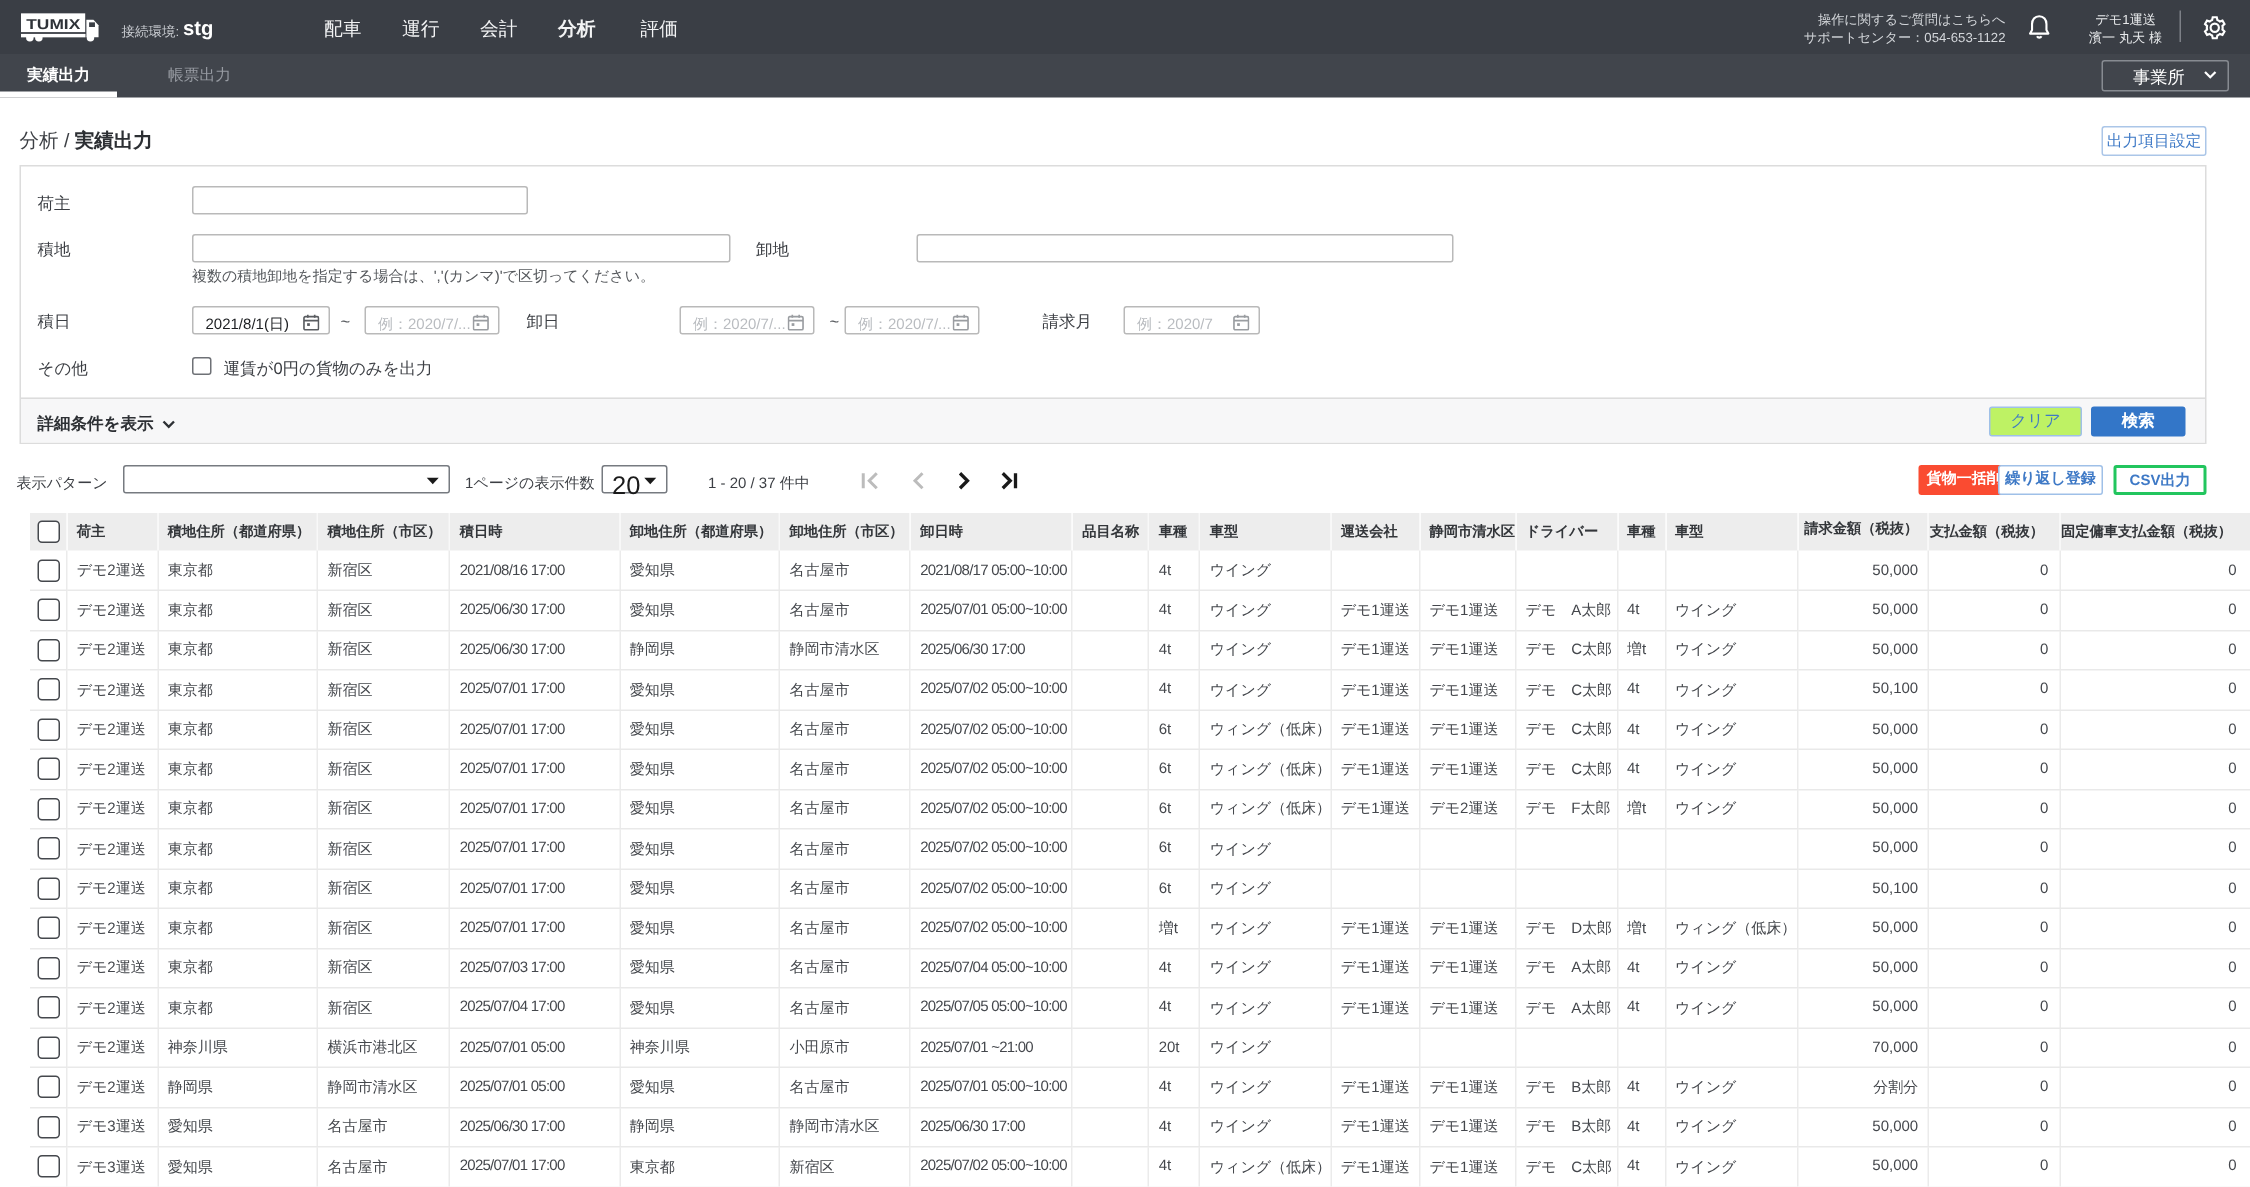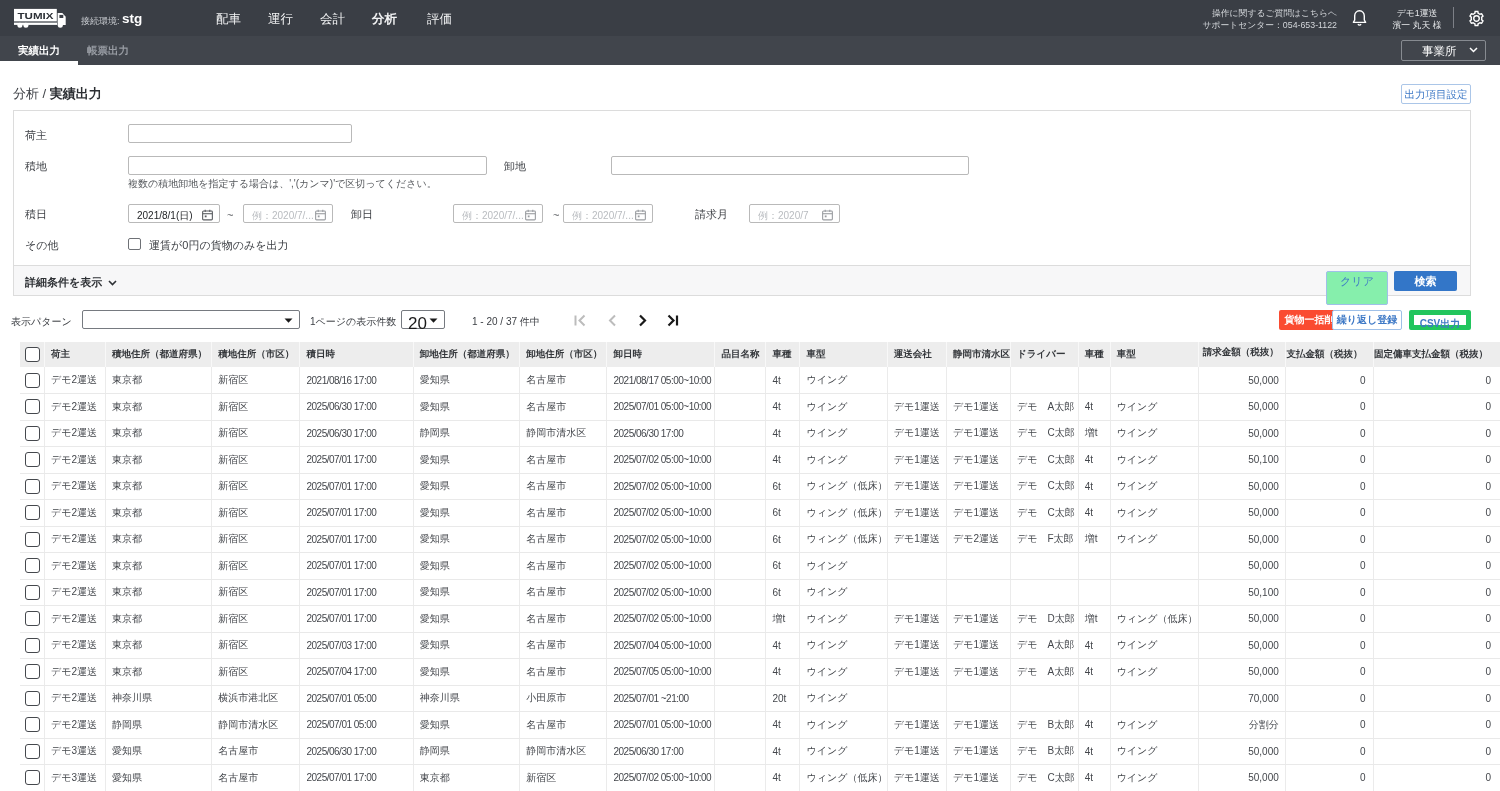--- a/index.html
+++ b/index.html
@@ -11,21 +11,21 @@
 #bar1 { position:absolute; left:0; top:0; width:1500px; height:36px; background:#3a3e45; }
 #bar2 { position:absolute; left:0; top:36px; width:1500px; height:29px; background:#41454c; }
 .navitem { position:absolute; top:11px; font-size:12.5px; color:#f2f3f4; }
 .support { position:absolute; top:8px; right:161px; text-align:right; font-size:8.8px; color:#d3d6da; line-height:11.5px; white-space:nowrap; }
 .userbox { position:absolute; top:8px; left:1388px; width:58px; text-align:center; font-size:8.8px; color:#e8eaec; line-height:11.5px; white-space:nowrap; }
 .vdiv { position:absolute; left:1453px; top:7px; width:1px; height:21px; background:#7d8087; }
 
 
 .tab-active { position:absolute; left:0; top:36px; width:78px; height:29px; color:#fff; font-size:10.5px; font-weight:bold; text-align:center; line-height:28px; }
 .tab-active::after { content:""; position:absolute; left:0; bottom:0; width:100%; height:4px; background:#fff; }
-.tab2 { position:absolute; left:87px; top:36px; font-size:10.5px; color:#989ca3; line-height:28px;font-weight:bold; }
+.tab2 { position:absolute; left:112px; top:36px; font-size:10.5px; color:#989ca3; line-height:28px; }
 #jigyosho { position:absolute; left:1401px; top:40px; width:85px; height:21px; border:1px solid #878b91; border-radius:2px; color:#fff; font-size:11.5px; }
 #jigyosho span { position:absolute; left:20px; top:3px; }
 #jigyosho svg { position:absolute; right:7px; top:6px; }
 
 
 #crumb { position:absolute; left:13px; top:85px; font-size:13px; color:#3c3f44; }
 #crumb b { font-size:13px; color:#2c2f33; }
 
 #btn-setting { position:absolute; left:1401px; top:84px; width:70px; height:20px; border:1px solid #abc6e8; border-radius:2px; background:#fff; color:#3e79c6; font-size:10.5px; text-align:center; line-height:18px; }
 
@@ -35,30 +35,30 @@
 .tinput { position:absolute; border:1px solid #b9b9b9; border-radius:2px; background:#fff; height:18.5px; }
 .dinput { position:absolute; border:1px solid #b9b9b9; border-radius:2px; background:#fff; height:19px; font-size:10px; }
 .dinput .val { position:absolute; left:8px; top:4px; color:#1c1e21; font-size:10px; }
 .dinput .ph  { position:absolute; left:8px; top:4px; color:#b9bcc0; font-size:10px; }
 .dinput svg { position:absolute; right:6px; top:3.5px; }
 .tilde { position:absolute; font-size:11px; color:#5a5d61; }
 #helper { position:absolute; left:114px; font-size:10px; color:#55585c; }
 #othercb { position:absolute; left:114px; top:126.5px; width:12.5px; height:12.5px; border:1.5px solid #6e7176; border-radius:2px; background:#fff; }
 #detailbar { position:absolute; left:0px; bottom:0px; width:100%; height:30px; background:#f7f7f8; border-top:1px solid #dcdcdc; }
 #detailbar .t { position:absolute; left:11px; top:9px; font-size:11px; font-weight:bold; color:#2e3135; }
-#btn-clear { position:absolute; right:82px; top:5px; width:62px; height:34px; border:1px solid #9fc0e8; border-radius:2px; background:#86efac; color:#3e79c6; font-size:11px; text-align:center; line-height:18px; }
+#btn-clear { position:absolute; right:82px; top:5px; width:62px; height:20px; border:1px solid #9fc0e8; border-radius:2px; background:#bef264; color:#3e79c6; font-size:11px; text-align:center; line-height:18px; }
 #btn-search { position:absolute; right:13px; top:5px; width:63px; height:20px; border-radius:2px; background:#3376c8; color:#fff; font-size:11px; font-weight:bold; text-align:center; line-height:20px; }
 
 
 .tool-label { position:absolute; font-size:10px; color:#3c3f44; }
 .sel { position:absolute; border:1px solid #767a80; border-radius:2px; background:#fff; height:19px; }
 .sel svg { position:absolute; right:6px; top:7px; }
 #btn-del { position:absolute; left:1255px; top:310px; width:71px; height:20px; border-radius:2px; background:#fa4b31; color:#fff; font-size:10px; font-weight:bold; text-align:center; line-height:20px;margin-left:24px; }
 #btn-rep { position:absolute; left:1332px; top:310px; width:70px; height:20px; border:1px solid #9fc0e8; border-radius:2px; background:#fff; color:#3e79c6; font-size:10px; font-weight:bold; text-align:center; line-height:18px; }
-#btn-csv { position:absolute; left:1409px; top:310px; width:62px; height:20px; border:5px solid #22c55e; border-radius:2px; background:#fff; color:#3e79c6; font-size:10px; font-weight:bold; text-align:center; line-height:18px; }
+#btn-csv { position:absolute; left:1409px; top:310px; width:62px; height:20px; border:2px solid #22c55e; border-radius:2px; background:#fff; color:#3e79c6; font-size:10px; font-weight:bold; text-align:center; line-height:18px; }
 
 
 #tbl { position:absolute; left:20px; top:342px; width:1480px; border-collapse:collapse; table-layout:fixed; font-size:10px; color:#44474c; }
 #tbl td.dt { letter-spacing:-0.5px; }
 #tbl th { height:25px; background:#ededed; font-weight:bold; text-align:left; padding:0 0 0 6px; border-right:1px solid #f8f8f8; color:#33363a; font-size:9.5px; overflow:hidden; white-space:nowrap; }
 #tbl td { height:26.5px; padding:0 0 0 6px; border-right:1px solid #ebebeb; border-bottom:1px solid #e9e9e9; overflow:hidden; white-space:nowrap; }
 #tbl th:last-child, #tbl td:last-child { border-right:none; }
 #tbl td.r1 { text-align:right; padding:0 6px 0 0;margin-left:26px; }
 #tbl td.r2 { text-align:right; padding:0 7px 0 0; }
 #tbl td.r3 { text-align:right; padding:0 9px 0 0; }

